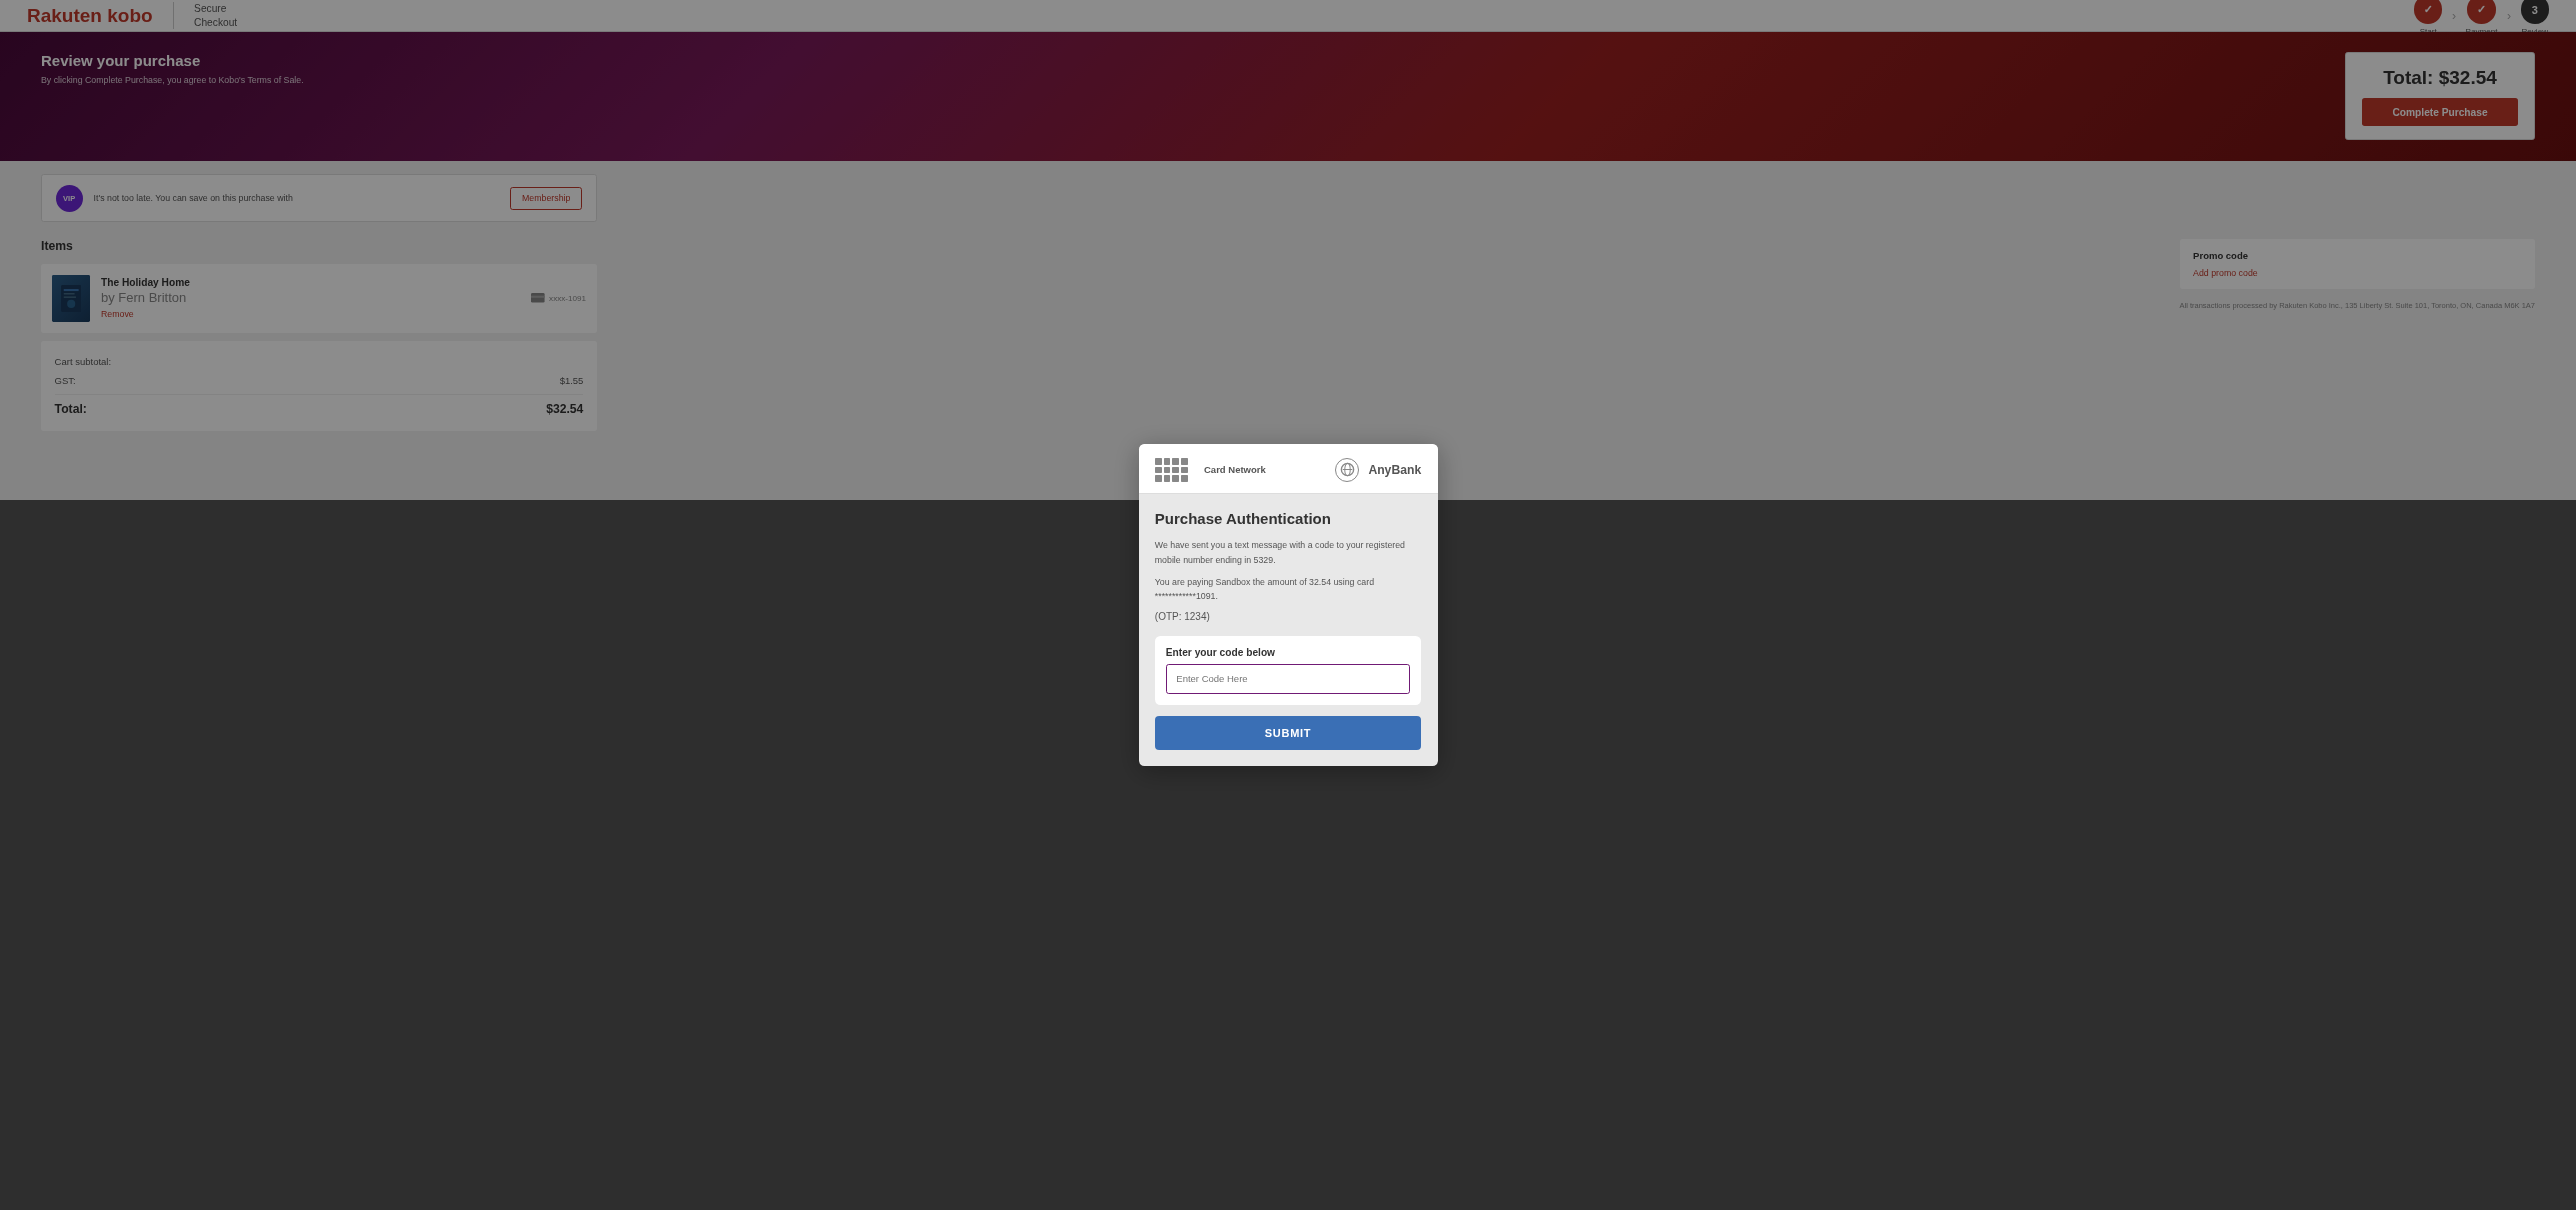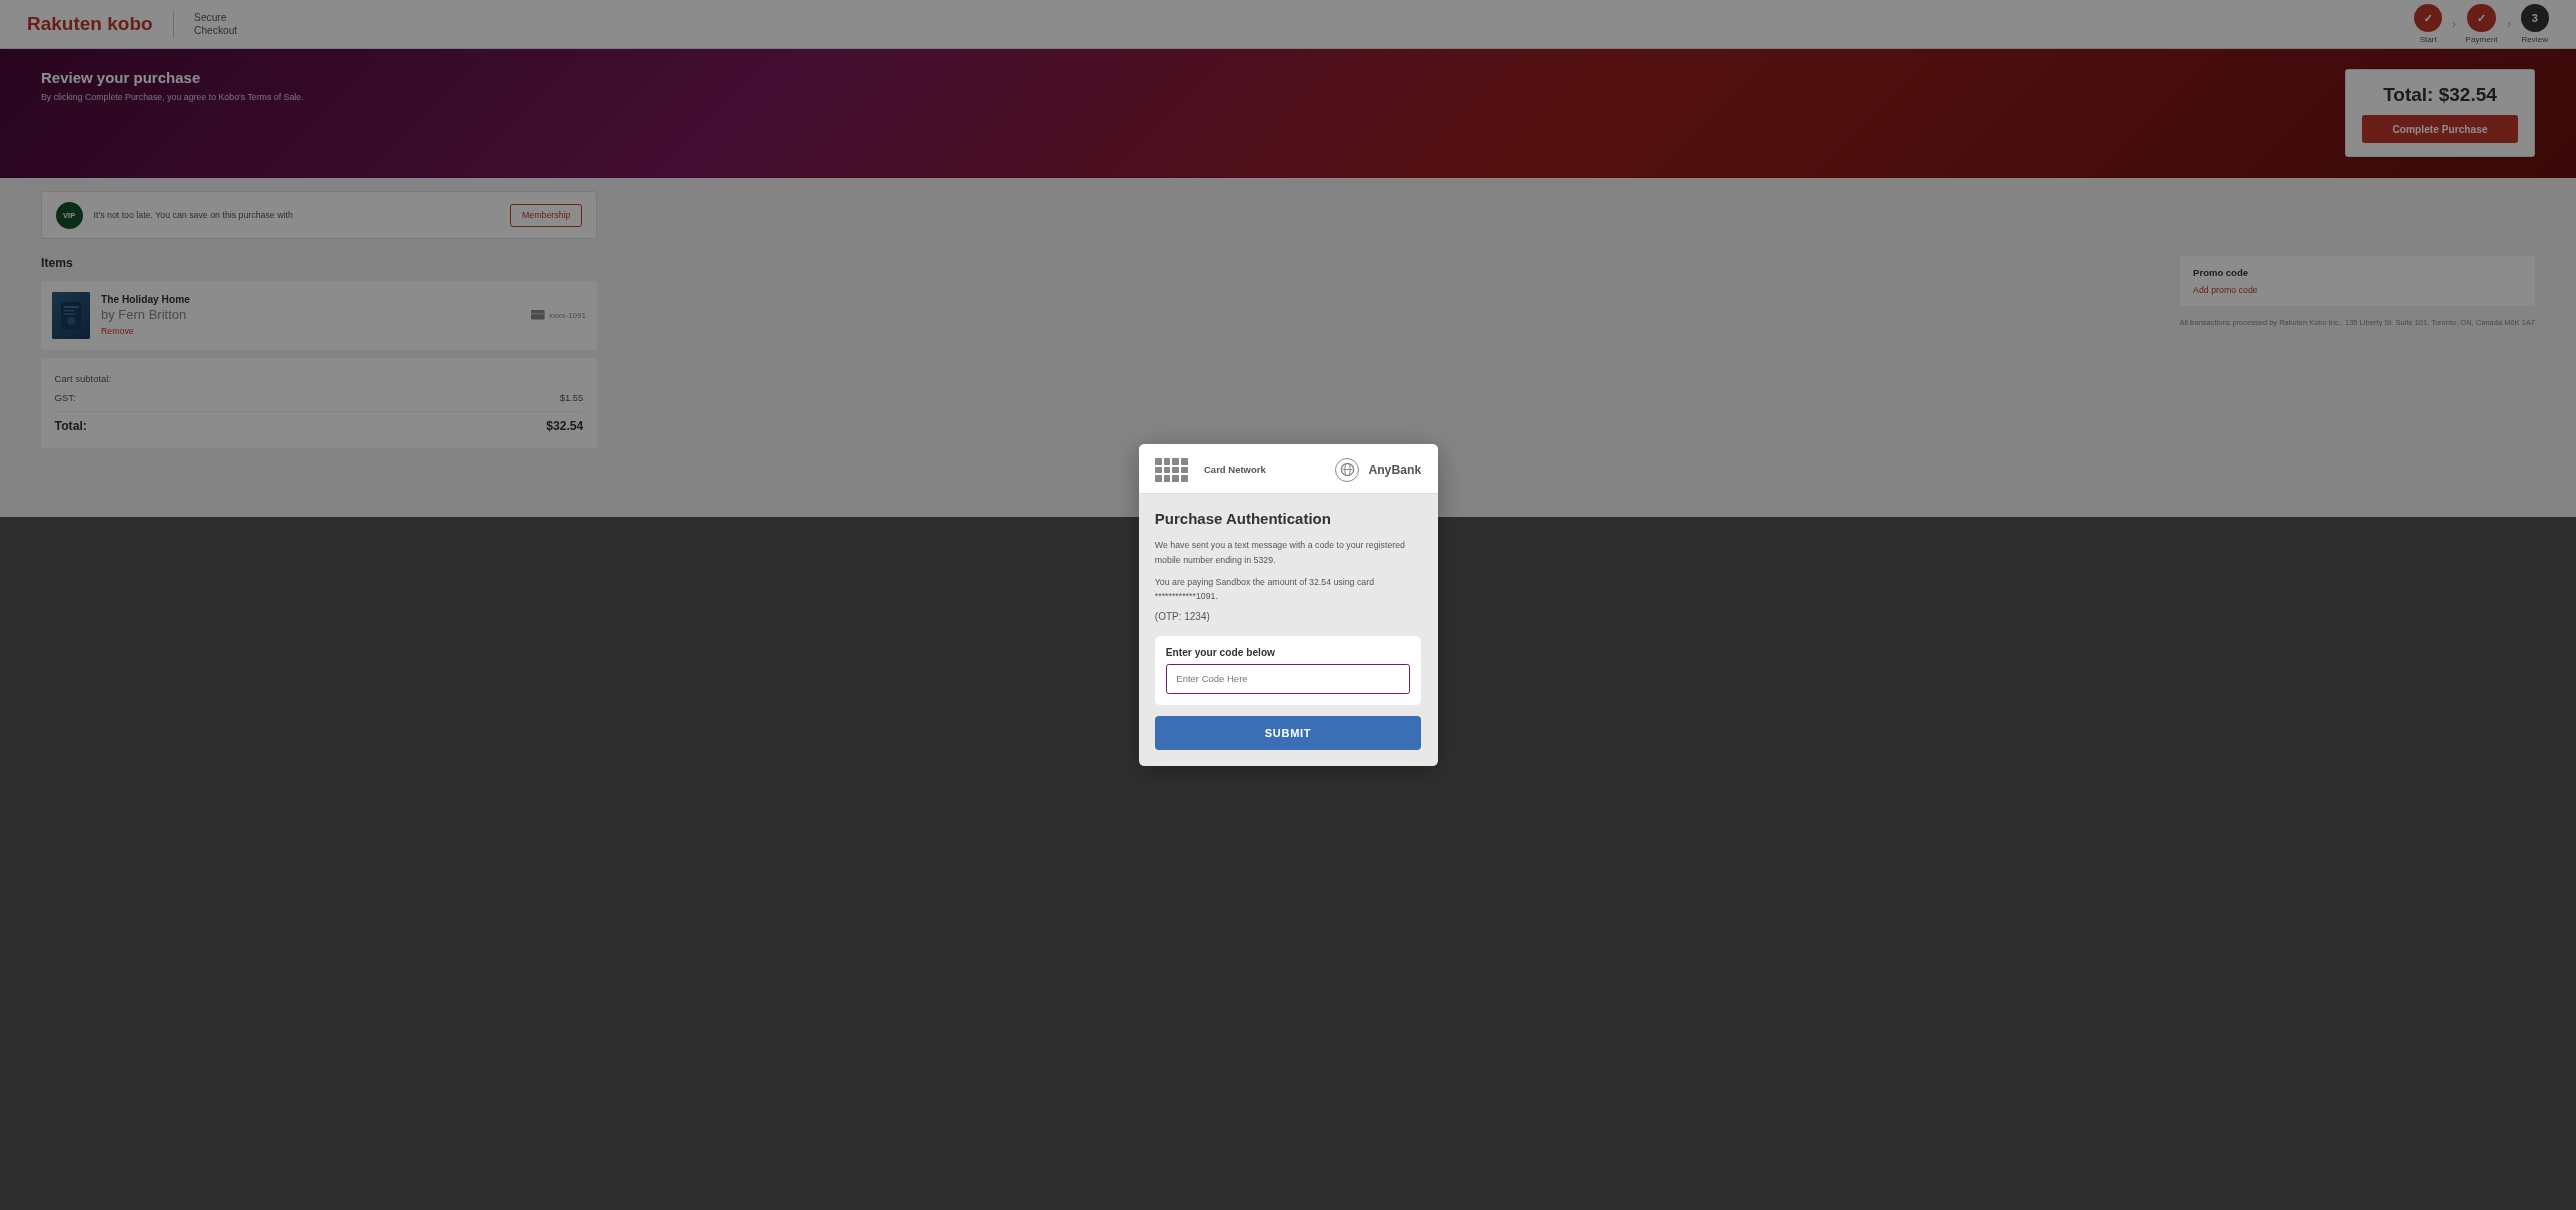--- a/index.html
+++ b/index.html
@@ -4,21 +4,21 @@
   <style>
     * { box-sizing: border-box; margin: 0; padding: 0; }
     body { font-family: Arial, sans-serif; background: #555; min-height: 100vh; }
 
     
     .header {
       background: #fff;
       display: flex;
       align-items: center;
       padding: 0 27px;
-      height: 49px;
+      height: 32px;
       border-bottom: 0.7px solid #ddd;
     }
     .header-logo {
       flex: 0 0 auto;
     }
     .logo-text {
       font-size: 19px;
       font-weight: bold;
       color: #c0392b;
     }
@@ -141,21 +141,21 @@
       border: 0.7px solid #ddd;
       border-radius: 2.7px;
       padding: 9.5px 13.6px;
       display: flex;
       align-items: center;
       gap: 11px;
       margin-bottom: 16.3px;
       max-width: 556px;
     }
     .vip-badge {
-      background: #14532d;
+      background: #6d28d9;
       color: #fff;
       font-size: 7.5px;
       font-weight: bold;
       border-radius: 50%;
       width: 27px;
       height: 27px;
       display: flex;
       align-items: center;
       justify-content: center;
     }

